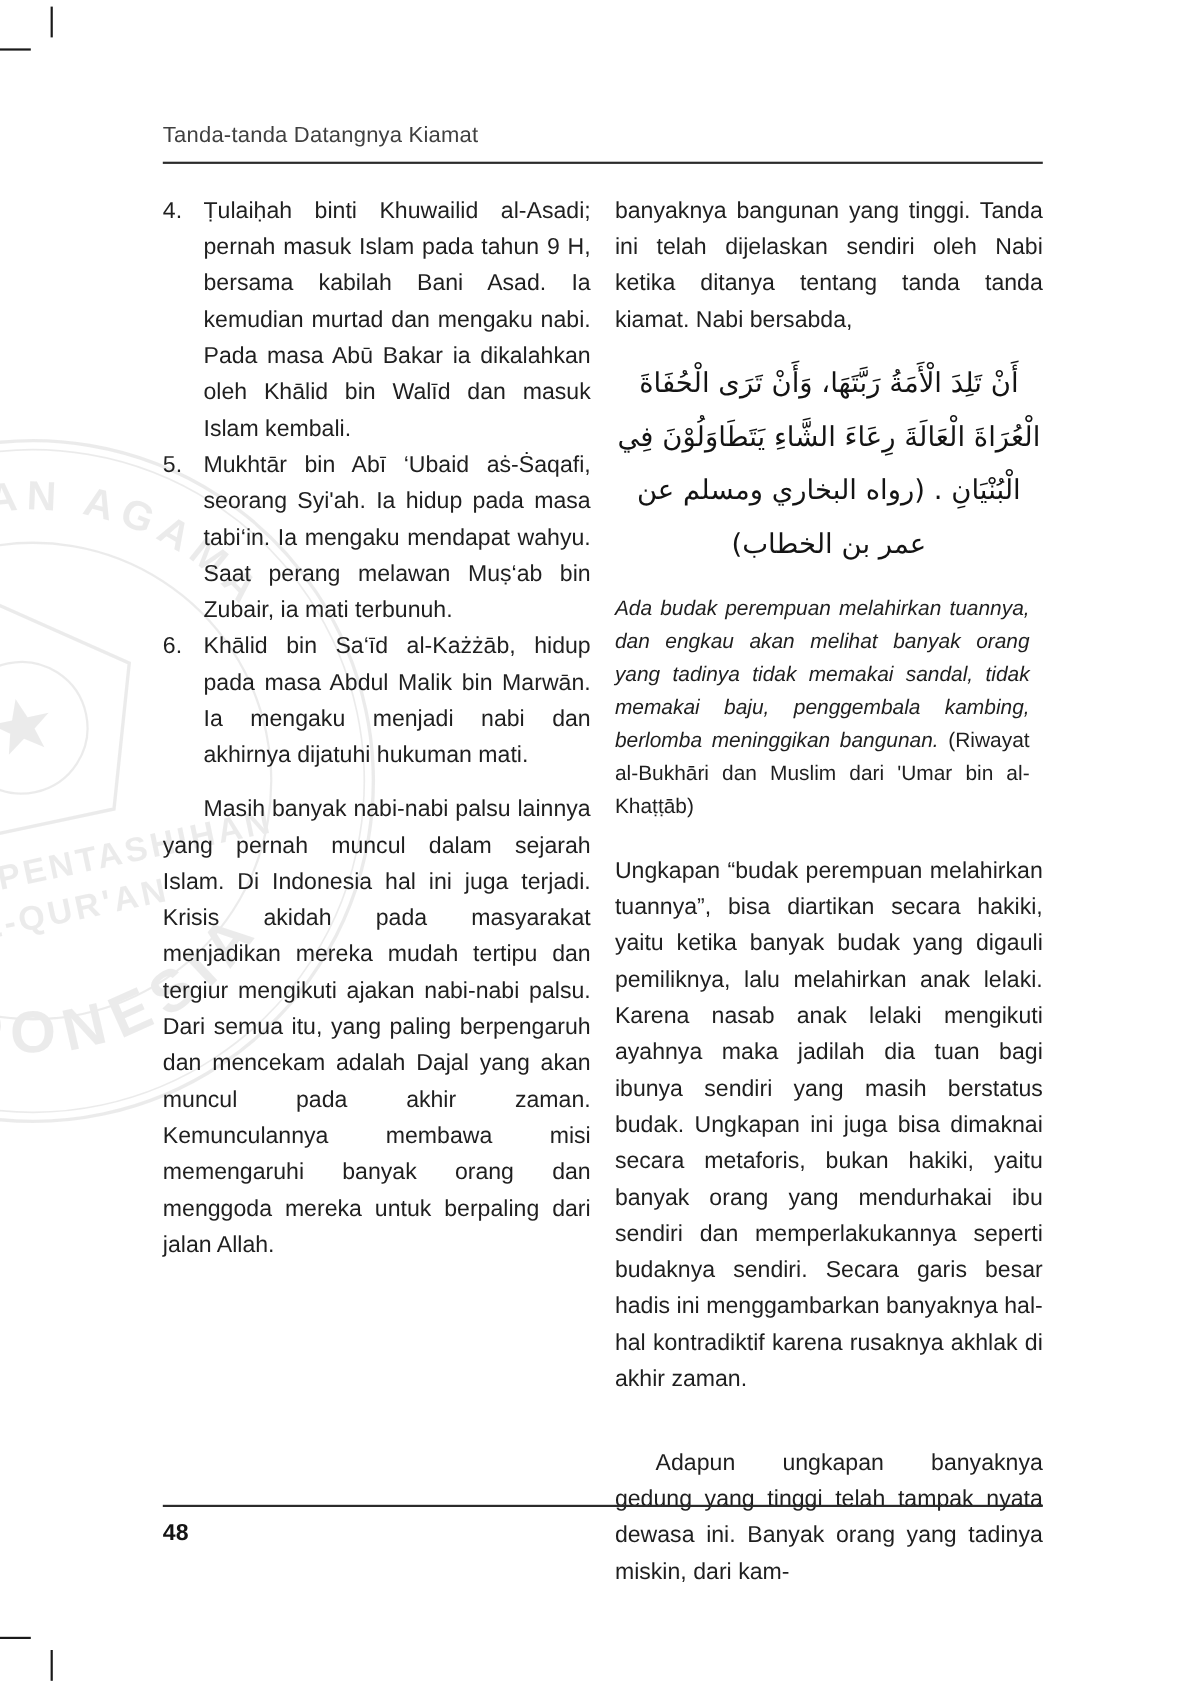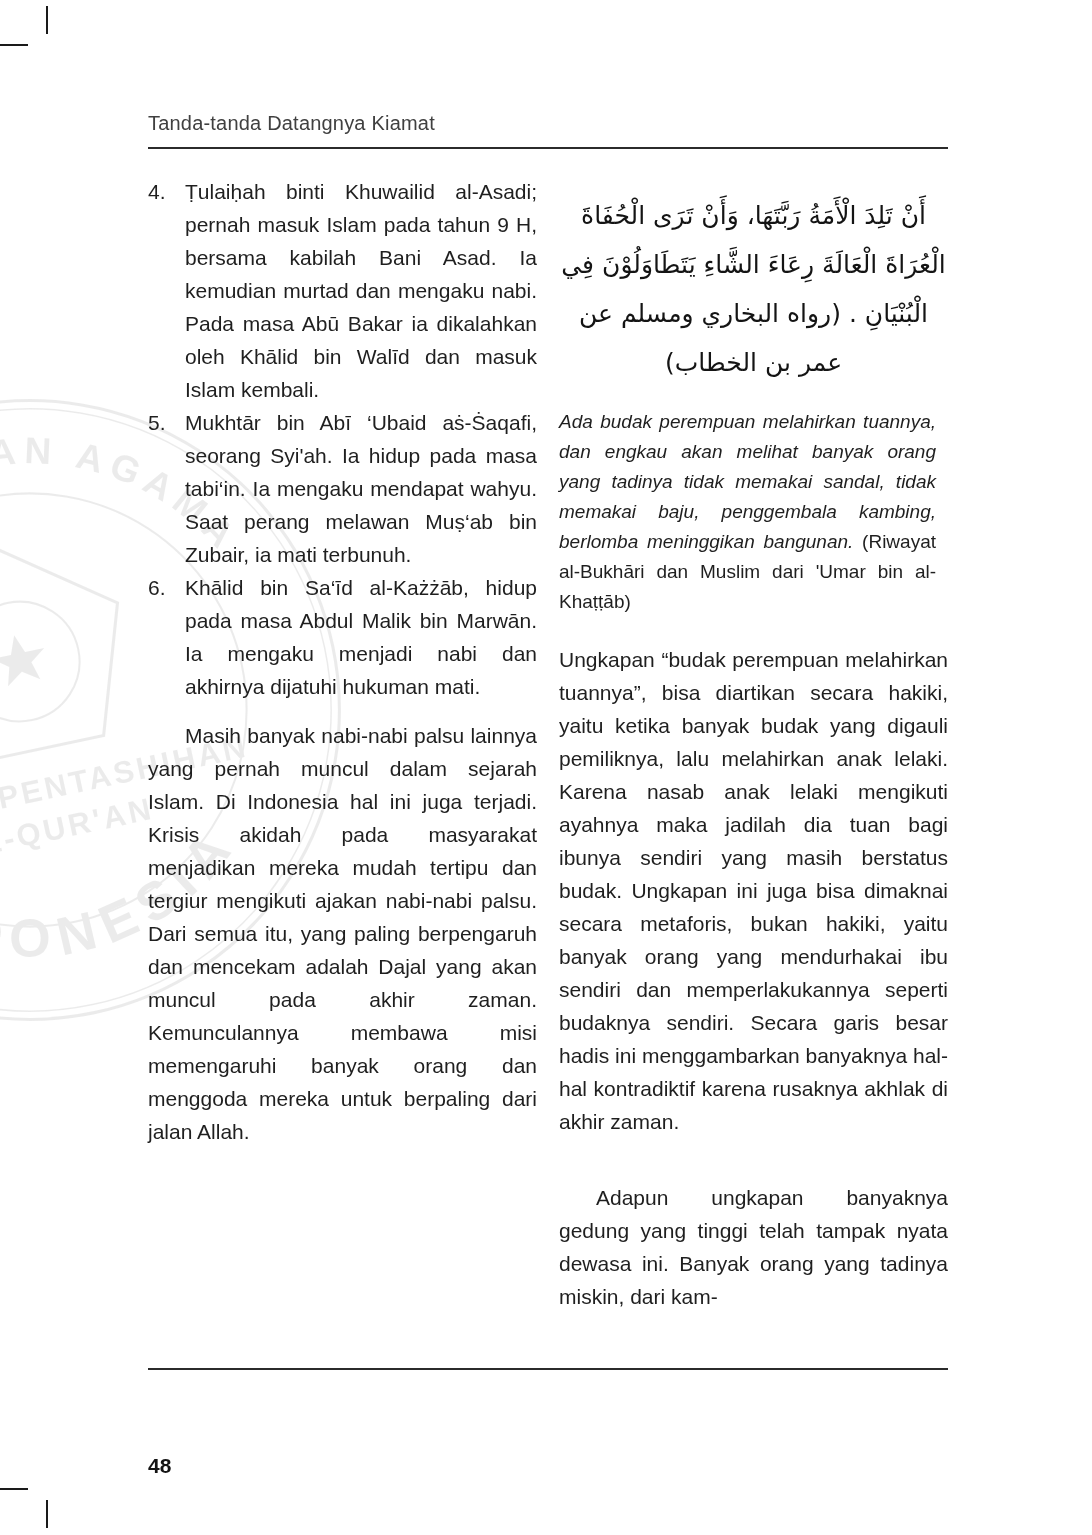--- a/index.html
+++ b/index.html
@@ -84,21 +84,21 @@
   .lead-italic { font-style:italic; }
 
   .footer-rule {
     position:absolute;
     left:148px; top:1368px;
     width:800px;
     border-top:2px solid #2b2b2b;
   }
   .page-number {
     position:absolute;
-    left:148px; top:1454px;
+    left:148px; top:1382px;
     font-size:21px;
     font-weight:bold;
     color:#141414;
   }
 </style>
 </head>
 <body>
 
 <div class="crop v" style="left:46px; top:6px;"></div>
 <div class="crop h" style="left:0; top:44px;"></div>
@@ -152,20 +152,21 @@
         <div class="txt">Khālid bin Sa‘īd al-Każżāb, hidup pada masa Abdul Malik bin Marwān. Ia mengaku menjadi nabi dan akhirnya dijatuhi hukuman mati.</div>
       </div>
 
       <p class="para indent mt">Masih banyak nabi-nabi palsu lainnya yang pernah muncul dalam sejarah Islam. Di Indonesia hal ini juga terjadi. Krisis akidah pada masyarakat menjadikan mereka mudah tertipu dan tergiur mengikuti ajakan nabi-nabi palsu. Dari semua itu, yang paling berpengaruh dan mencekam adalah Dajal yang akan muncul pada akhir zaman. Kemunculannya membawa misi memengaruhi banyak orang dan menggoda mereka untuk berpaling dari jalan Allah.</p>
 
 
     </div>
 
     <div class="col">
 
+      <p class="para">banyaknya bangunan yang tinggi. Tanda ini telah dijelaskan sendiri oleh Nabi ketika ditanya tentang tanda tanda kiamat. Nabi bersabda,</p>
 
       <div class="arabic" dir="rtl">أَنْ تَلِدَ الْأَمَةُ رَبَّتَهَا، وَأَنْ تَرَى الْحُفَاةَ الْعُرَاةَ الْعَالَةَ رِعَاءَ الشَّاءِ يَتَطَاوَلُوْنَ فِي الْبُنْيَانِ . (رواه البخاري ومسلم عن عمر بن الخطاب)</div>
 
       <p class="translation"><span class="it">Ada budak perempuan melahirkan tuannya, dan engkau akan melihat banyak orang yang tadinya tidak memakai sandal, tidak memakai baju, penggembala kambing, berlomba meninggikan bangunan.</span><span> (Riwayat al-Bukhāri dan Muslim dari 'Umar bin al-Khaṭṭāb)</span></p>
 
       <p class="para">Ungkapan “budak perempuan melahirkan tuannya”, bisa diartikan secara hakiki, yaitu ketika banyak budak yang digauli pemiliknya, lalu melahirkan anak lelaki. Karena nasab anak lelaki mengikuti ayahnya maka jadilah dia tuan bagi ibunya sendiri yang masih berstatus budak. Ungkapan ini juga bisa dimaknai secara metaforis, bukan hakiki, yaitu banyak orang yang mendurhakai ibu sendiri dan memperlakukannya seperti budaknya sendiri. Secara garis besar hadis ini menggambarkan banyaknya hal-hal kontradiktif karena rusaknya akhlak di akhir zaman.</p>
 
       <p class="para indent">Adapun ungkapan banyaknya gedung yang tinggi telah tampak nyata dewasa ini. Banyak orang yang tadinya miskin, dari kam-</p>
 
     </div>

